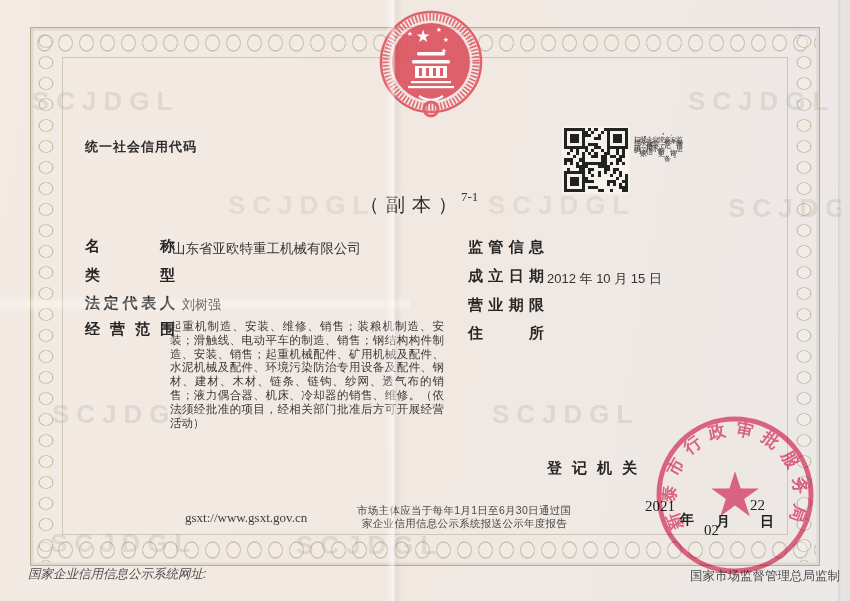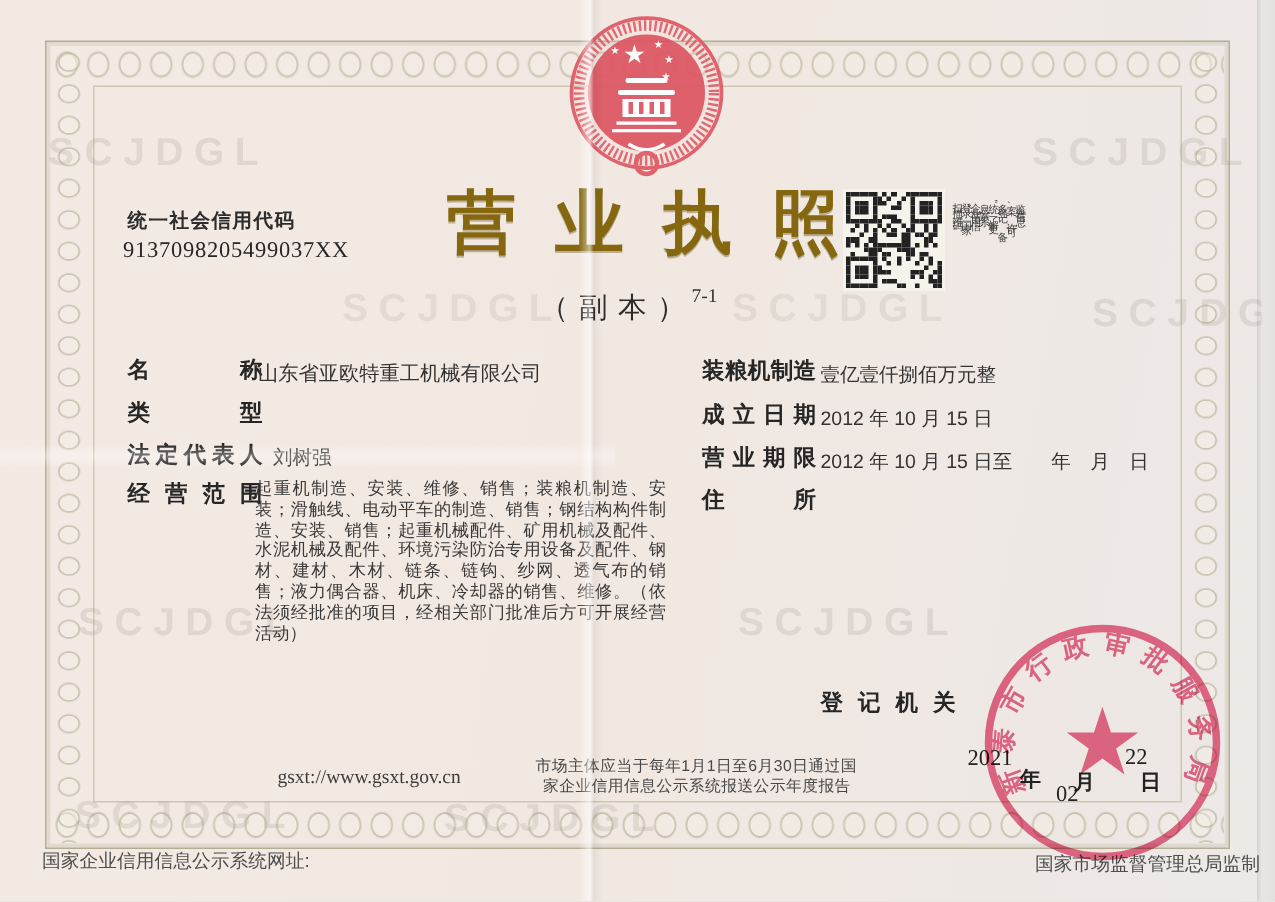--- a/index.html
+++ b/index.html
@@ -113,22 +113,20 @@
     <rect x="60" y="60" width="3" height="8" fill="#dd5964"></rect>
     <rect x="67" y="60" width="3" height="8" fill="#dd5964"></rect>
     <rect x="74" y="60" width="3" height="8" fill="#dd5964"></rect>
     <rect x="45" y="73" width="40" height="2.2" fill="#fff"></rect>
     <rect x="42" y="78" width="46" height="2.2" fill="#fff"></rect>
     <path d="M53 88 q12 8 24 0" fill="none" stroke="#fff" stroke-width="2.5"></path>
     <circle cx="65" cy="101" r="7" fill="none" stroke="#df5b66" stroke-width="3"></circle>
   </svg>
 
   <span class="abs credit-label">统一社会信用代码</span>
-  <span class="abs credit-code">9137098205499037XX</span>
-  <span class="abs doc-title">营业执照</span>
   <span class="abs doc-subtitle">（副本）</span>
   <span class="abs copy-no">7-1</span>
 
   <div class="abs qr">
       <i style="background:#222"></i>
       <i style="background:#222"></i>
       <i style="background:#222"></i>
       <i style="background:#222"></i>
       <i style="background:#222"></i>
       <i style="background:#222"></i>
@@ -581,45 +579,43 @@
   <span class="fvalue" style="left:172px;top:240px;font-size:13.5px;">山东省亚欧特重工机械有限公司</span>
 
   <span class="flabel w-left" style="left:85px;top:266px;">类型</span>
 
   <span class="flabel w-left" style="left:85px;top:294px;">法定代表人</span>
   <span class="fvalue" style="left:182px;top:296px;">刘树强</span>
 
   <span class="flabel w-left" style="left:85px;top:320px;">经营范围</span>
   <span class="fvalue scope" style="left:170px;top:320px;">起重机制造、安装、维修、销售；装粮机制造、安装；滑触线、电动平车的制造、销售；钢结构构件制造、安装、销售；起重机械配件、矿用机械及配件、水泥机械及配件、环境污染防治专用设备及配件、钢材、建材、木材、链条、链钩、纱网、透气布的销售；液力偶合器、机床、冷却器的销售、维修。（依法须经批准的项目，经相关部门批准后方可开展经营活动）</span>
 
-  <span class="flabel w-right" style="left:468px;top:238px;">装粮机制造</span>
-  <span class="fvalue" style="left:547px;top:241px;">壹亿壹仟捌佰万元整</span>
+  <span class="flabel w-right" style="left:468px;top:238px;">监管信息</span>
 
   <span class="flabel w-right" style="left:468px;top:267px;">成立日期</span>
   <span class="fvalue" style="left:547px;top:270px;">2012 年 10 月 15 日</span>
 
   <span class="flabel w-right" style="left:468px;top:296px;">营业期限</span>
-  <span class="fvalue" style="left:547px;top:299px;">2012 年 10 月 15 日至　　年　月　日</span>
 
   <span class="flabel w-right" style="left:468px;top:324px;">住所</span>
 
   <span class="abs reg-label">登记机关</span>
 
   <span class="dt num" style="left:645px;top:498px;">2021</span>
   <span class="dt unit" style="left:680px;top:511px;">年</span>
   <span class="dt num" style="left:704px;top:522px;">02</span>
   <span class="dt unit" style="left:716px;top:513px;">月</span>
   <span class="dt num" style="left:750px;top:497px;">22</span>
   <span class="dt unit" style="left:760px;top:513px;">日</span>
 
   <span class="abs url">gsxt://www.gsxt.gov.cn</span>
   <span class="notice" style="left:357px;top:504px;">市场主体应当于每年1月1日至6月30日通过国</span>
   <span class="notice" style="left:362px;top:517px;">家企业信用信息公示系统报送公示年度报告</span>
 
-  <span class="note-bottom" style="left:28px;top:566px;">国家企业信用信息公示系统网址:</span>
+  <span class="note-bottom" style="left:28px;top:566px;font-style:italic;">国家企业信用信息公示系统网址:</span>
   <span class="note-bottom" style="left:690px;top:568px;">国家市场监督管理总局监制</span>
 
   <svg class="seal" width="170" height="170" viewBox="0 0 170 170">
     <circle cx="85" cy="85" r="76" fill="rgba(250,220,228,.06)" stroke="#e7537a" stroke-width="5"></circle>
     <text x="85" y="106" font-size="62" fill="#e7537a" text-anchor="middle">★</text>
     <defs>
       <path id="sealArc" d="M 30 109 A 60 60 0 1 1 140 109" fill="none"></path>
     </defs>
     <text font-size="17" font-weight="bold" fill="#e7537a" letter-spacing="8.5">
       <textPath href="#sealArc" startOffset="50%" text-anchor="middle">新泰市行政审批服务局</textPath>

